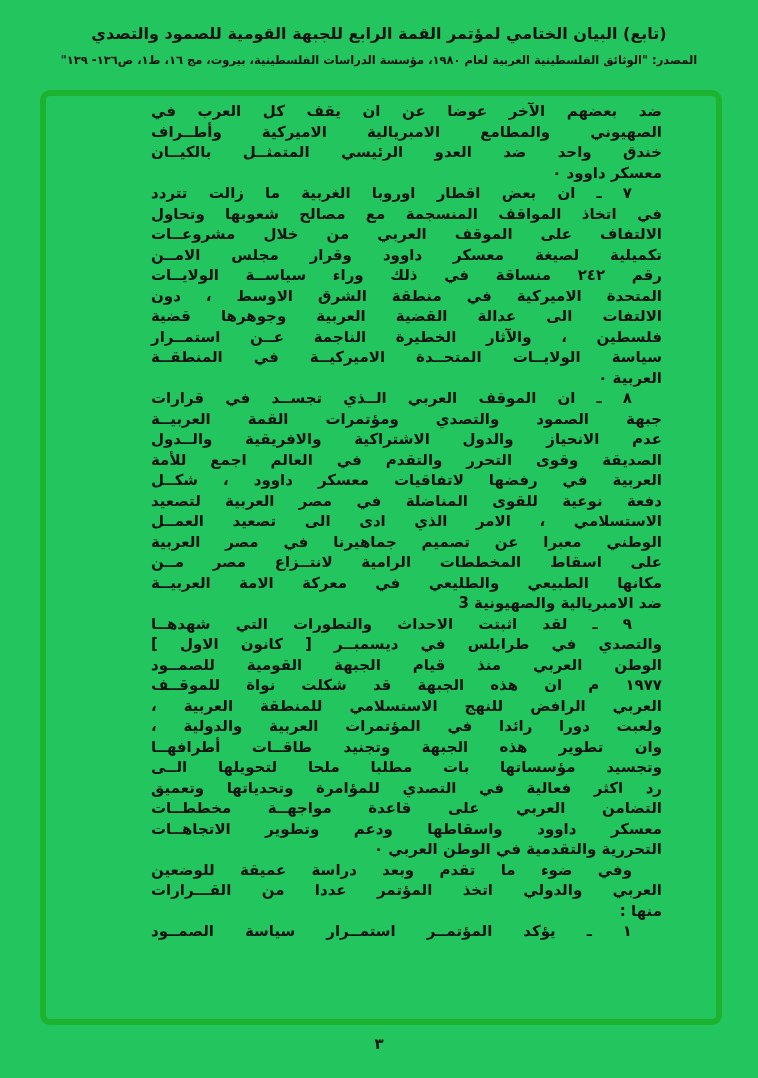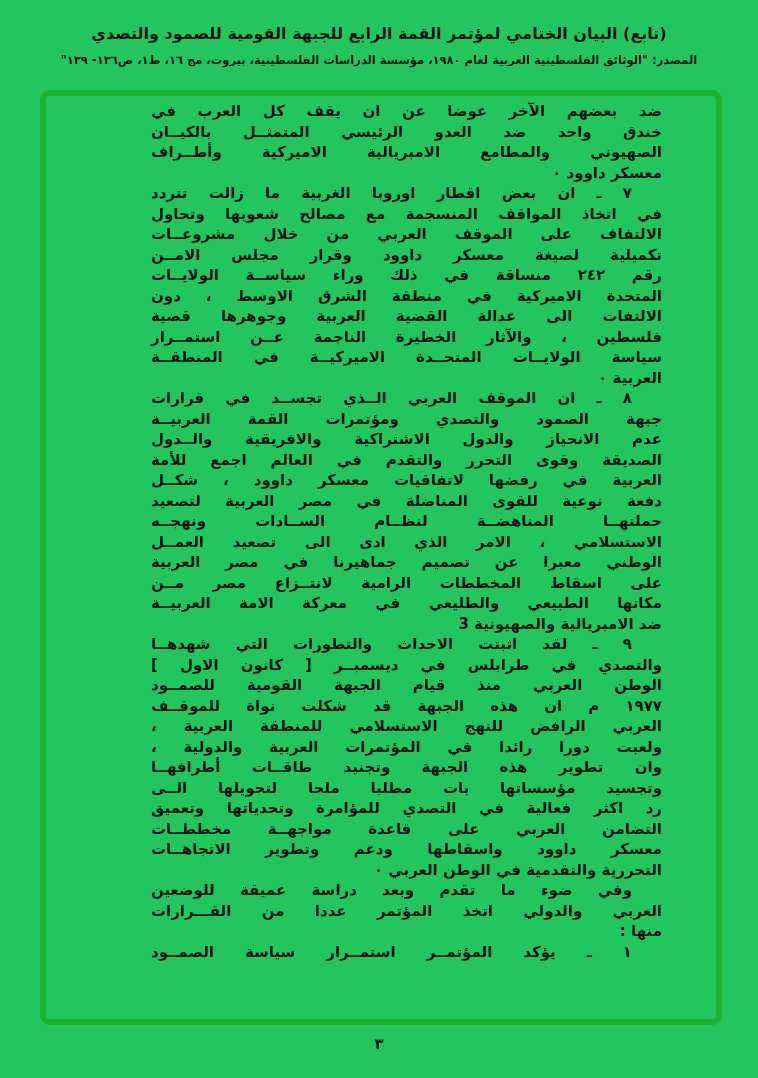--- a/index.html
+++ b/index.html
@@ -89,40 +89,39 @@
 
   <div class="header">
     <div class="title">(تابع)  البيان الختامي لمؤتمر القمة الرابع للجبهة القومية للصمود والتصدي</div>
     <div class="source">المصدر: "الوثائق الفلسطينية العربية لعام ١٩٨٠،  مؤسسة الدراسات الفلسطينية، بيروت، مج ١٦، ط١، ص١٣٦- ١٣٩"</div>
   </div>
 
   <div class="frame"></div>
 
   <div class="body-text" id="body-lines">
       <div class="line mid">ضد بعضهم الآخر عوضا عن ان يقف كل العرب في</div>
+      <div class="line mid">الصهيوني والمطامع الامبريالية الاميركية وأطــراف</div>
       <div class="line mid">خندق واحد ضد العدو الرئيسي المتمثــل بالكيــان</div>
-      <div class="line mid">الصهيوني والمطامع الامبريالية الاميركية وأطــراف</div>
       <div class="line last">معسكر داوود ٠</div>
       <div class="line first">٧ ـ ان بعض اقطار اوروبا الغربية ما زالت تتردد</div>
       <div class="line mid">في اتخاذ المواقف المنسجمة مع مصالح شعوبها وتحاول</div>
       <div class="line mid">الالتفاف على الموقف العربي من خلال مشروعــات</div>
       <div class="line mid">تكميلية لصيغة معسكر داوود وقرار مجلس الامــن</div>
       <div class="line mid">رقم ٢٤٢ منساقة في ذلك وراء سياســة الولايــات</div>
       <div class="line mid">المتحدة الاميركية في منطقة الشرق الاوسط ، دون</div>
       <div class="line mid">الالتفات الى عدالة القضية العربية وجوهرها قضية</div>
       <div class="line mid">فلسطين ، والآثار الخطيرة الناجمة عــن استمــرار</div>
       <div class="line mid">سياسة الولايــات المتحــدة الاميركيــة في المنطقــة</div>
       <div class="line last">العربية ٠</div>
       <div class="line first">٨ ـ ان الموقف العربي الــذي تجســد في قرارات</div>
       <div class="line mid">جبهة الصمود والتصدي ومؤتمرات القمة العربيــة</div>
       <div class="line mid">عدم الانحياز والدول الاشتراكية والافريقية والــدول</div>
       <div class="line mid">الصديقة وقوى التحرر والتقدم في العالم اجمع للأمة</div>
       <div class="line mid">العربية في رفضها لاتفاقيات معسكر داوود ، شكــل</div>
       <div class="line mid">دفعة نوعية للقوى المناضلة في مصر العربية لتصعيد</div>
-      <div class="line mid">حملتهــا المناهضــة لنظــام الســادات ونهجــه</div>
       <div class="line mid">الاستسلامي ، الامر الذي ادى الى تصعيد العمــل</div>
       <div class="line mid">الوطني معبرا عن تصميم جماهيرنا في مصر العربية</div>
       <div class="line mid">على اسقاط المخططات الرامية لانتــزاع مصر مــن</div>
       <div class="line mid">مكانها الطبيعي والطليعي في معركة الامة العربيــة</div>
       <div class="line last">ضد الامبريالية والصهيونية 3</div>
       <div class="line first">٩ ـ لقد اثبتت الاحداث والتطورات التي شهدهــا</div>
       <div class="line mid">والتصدي في طرابلس في ديسمبــر [ كانون الاول ]</div>
       <div class="line mid">الوطن العربي منذ قيام الجبهة القومية للصمــود</div>
       <div class="line mid">١٩٧٧ م ان هذه الجبهة قد شكلت نواة للموقــف</div>
       <div class="line mid">العربي الرافض للنهج الاستسلامي للمنطقة العربية ،</div>

